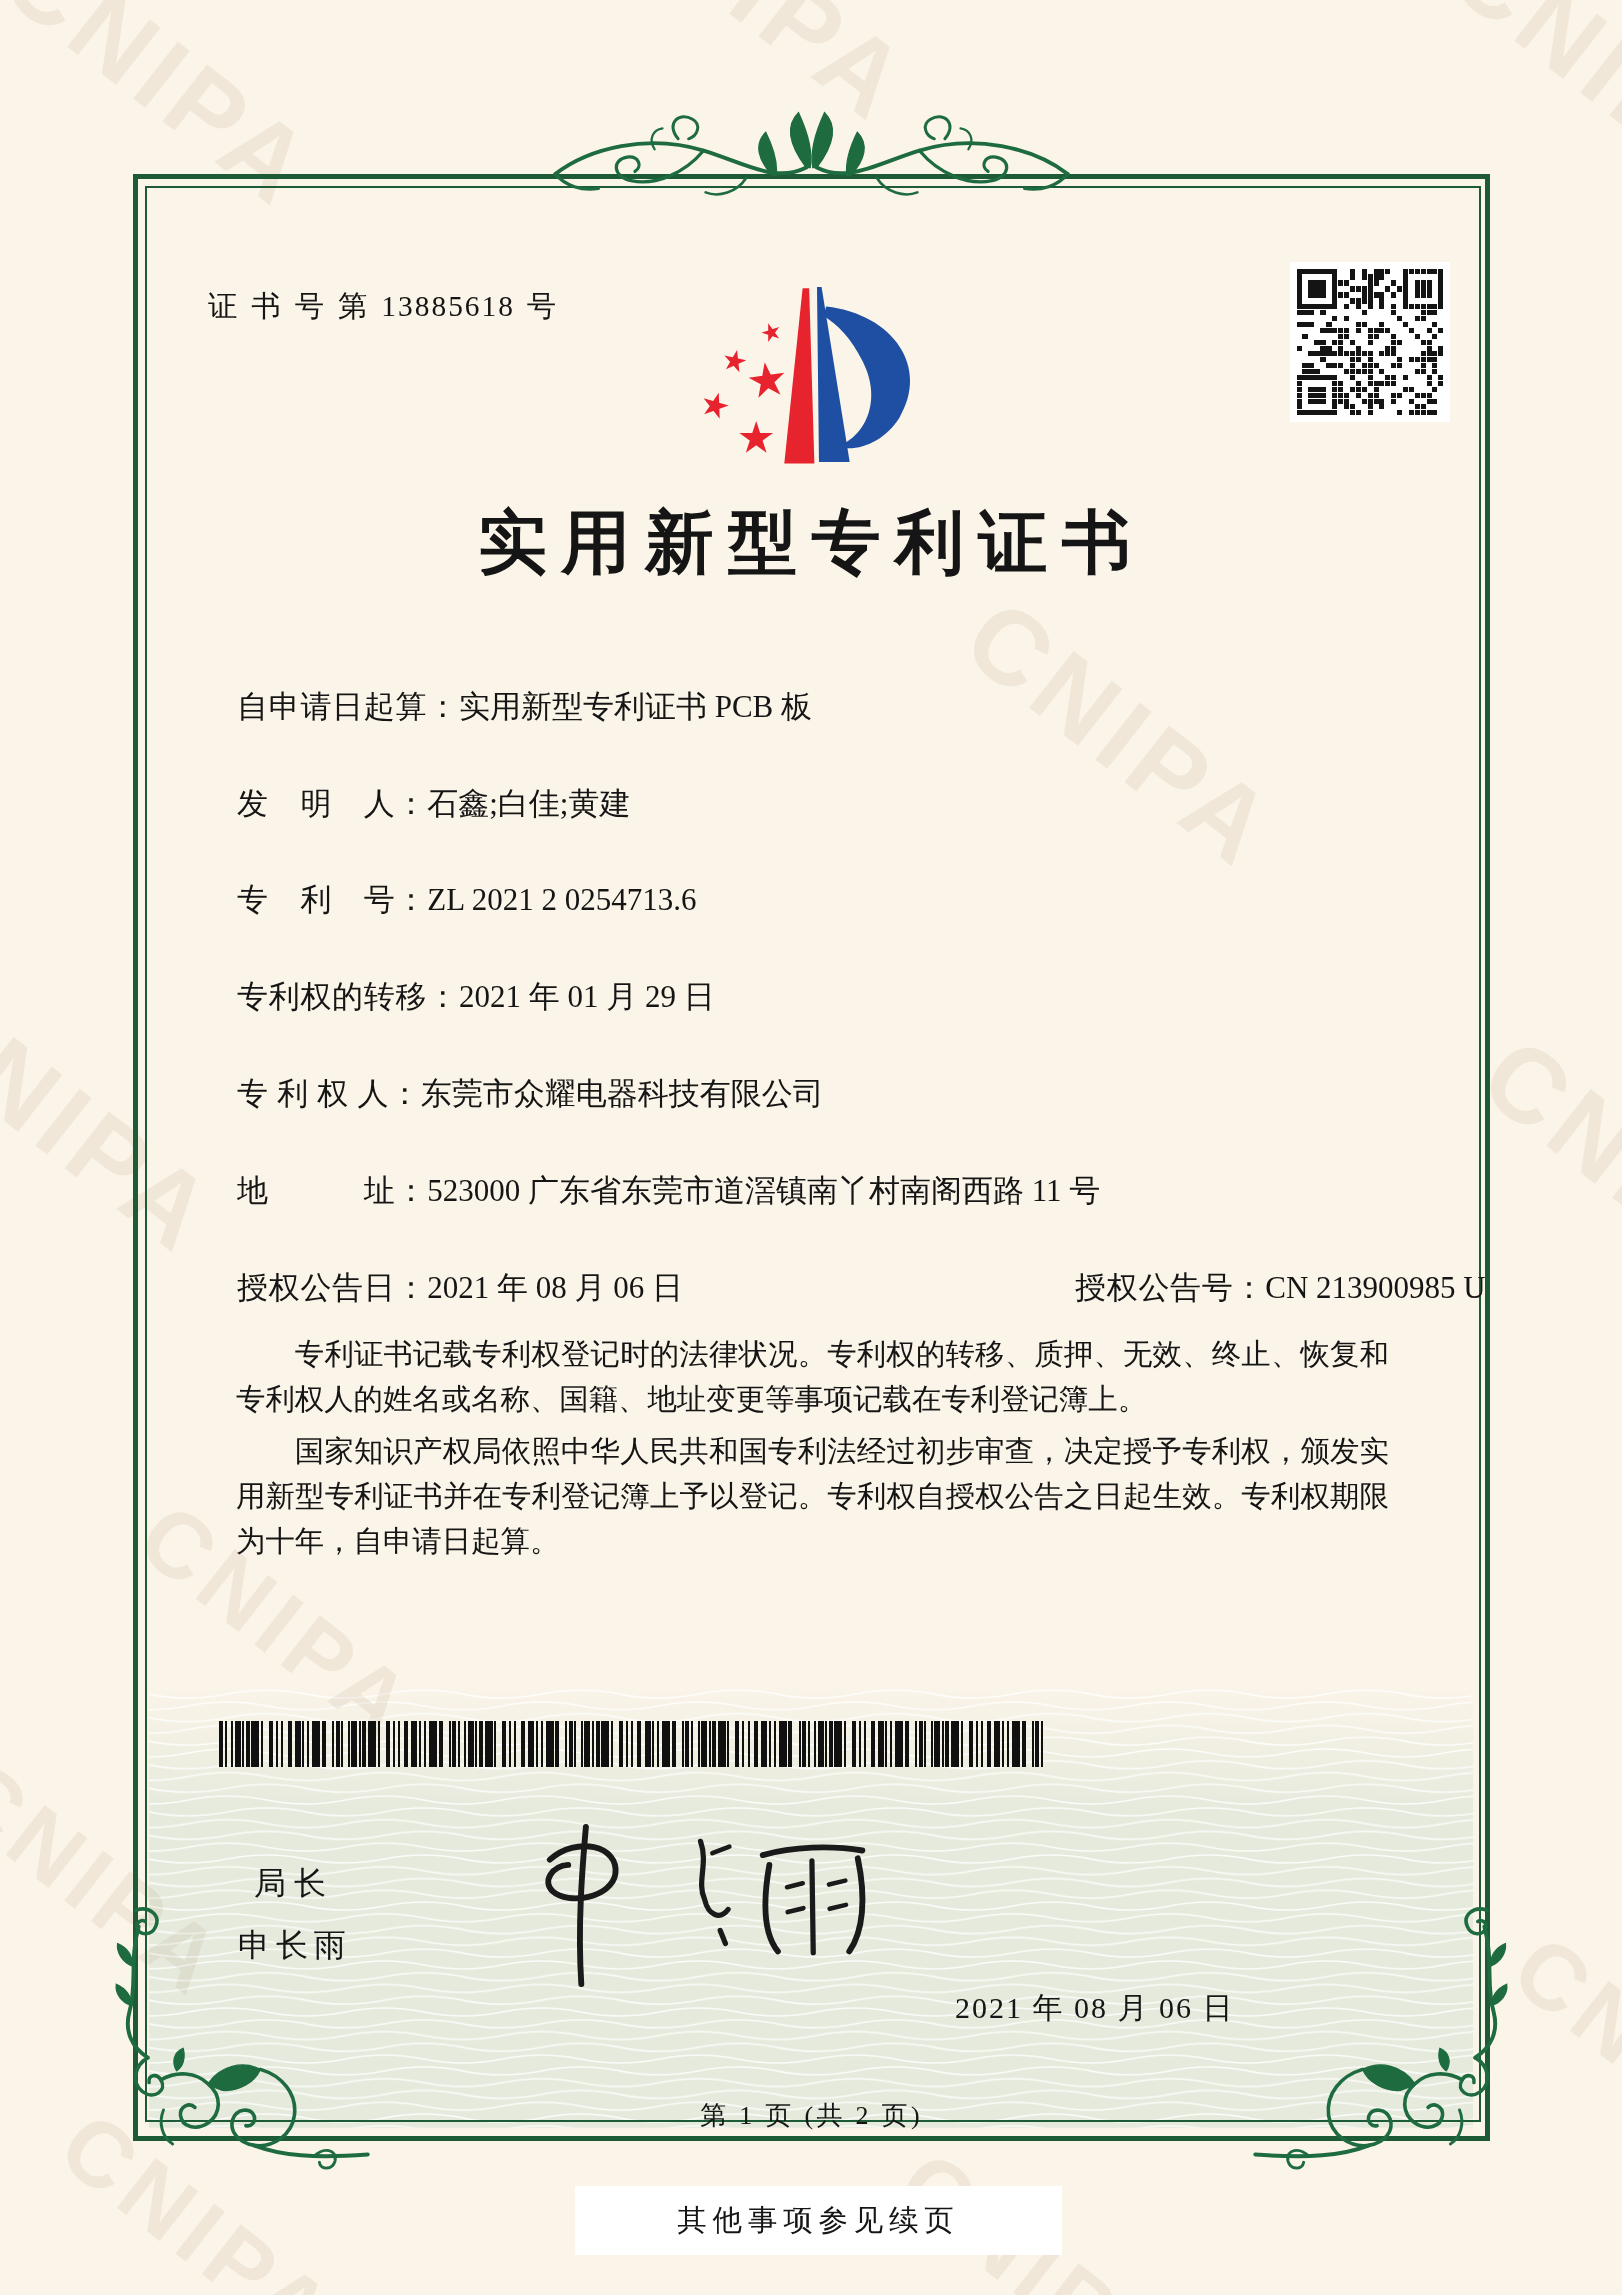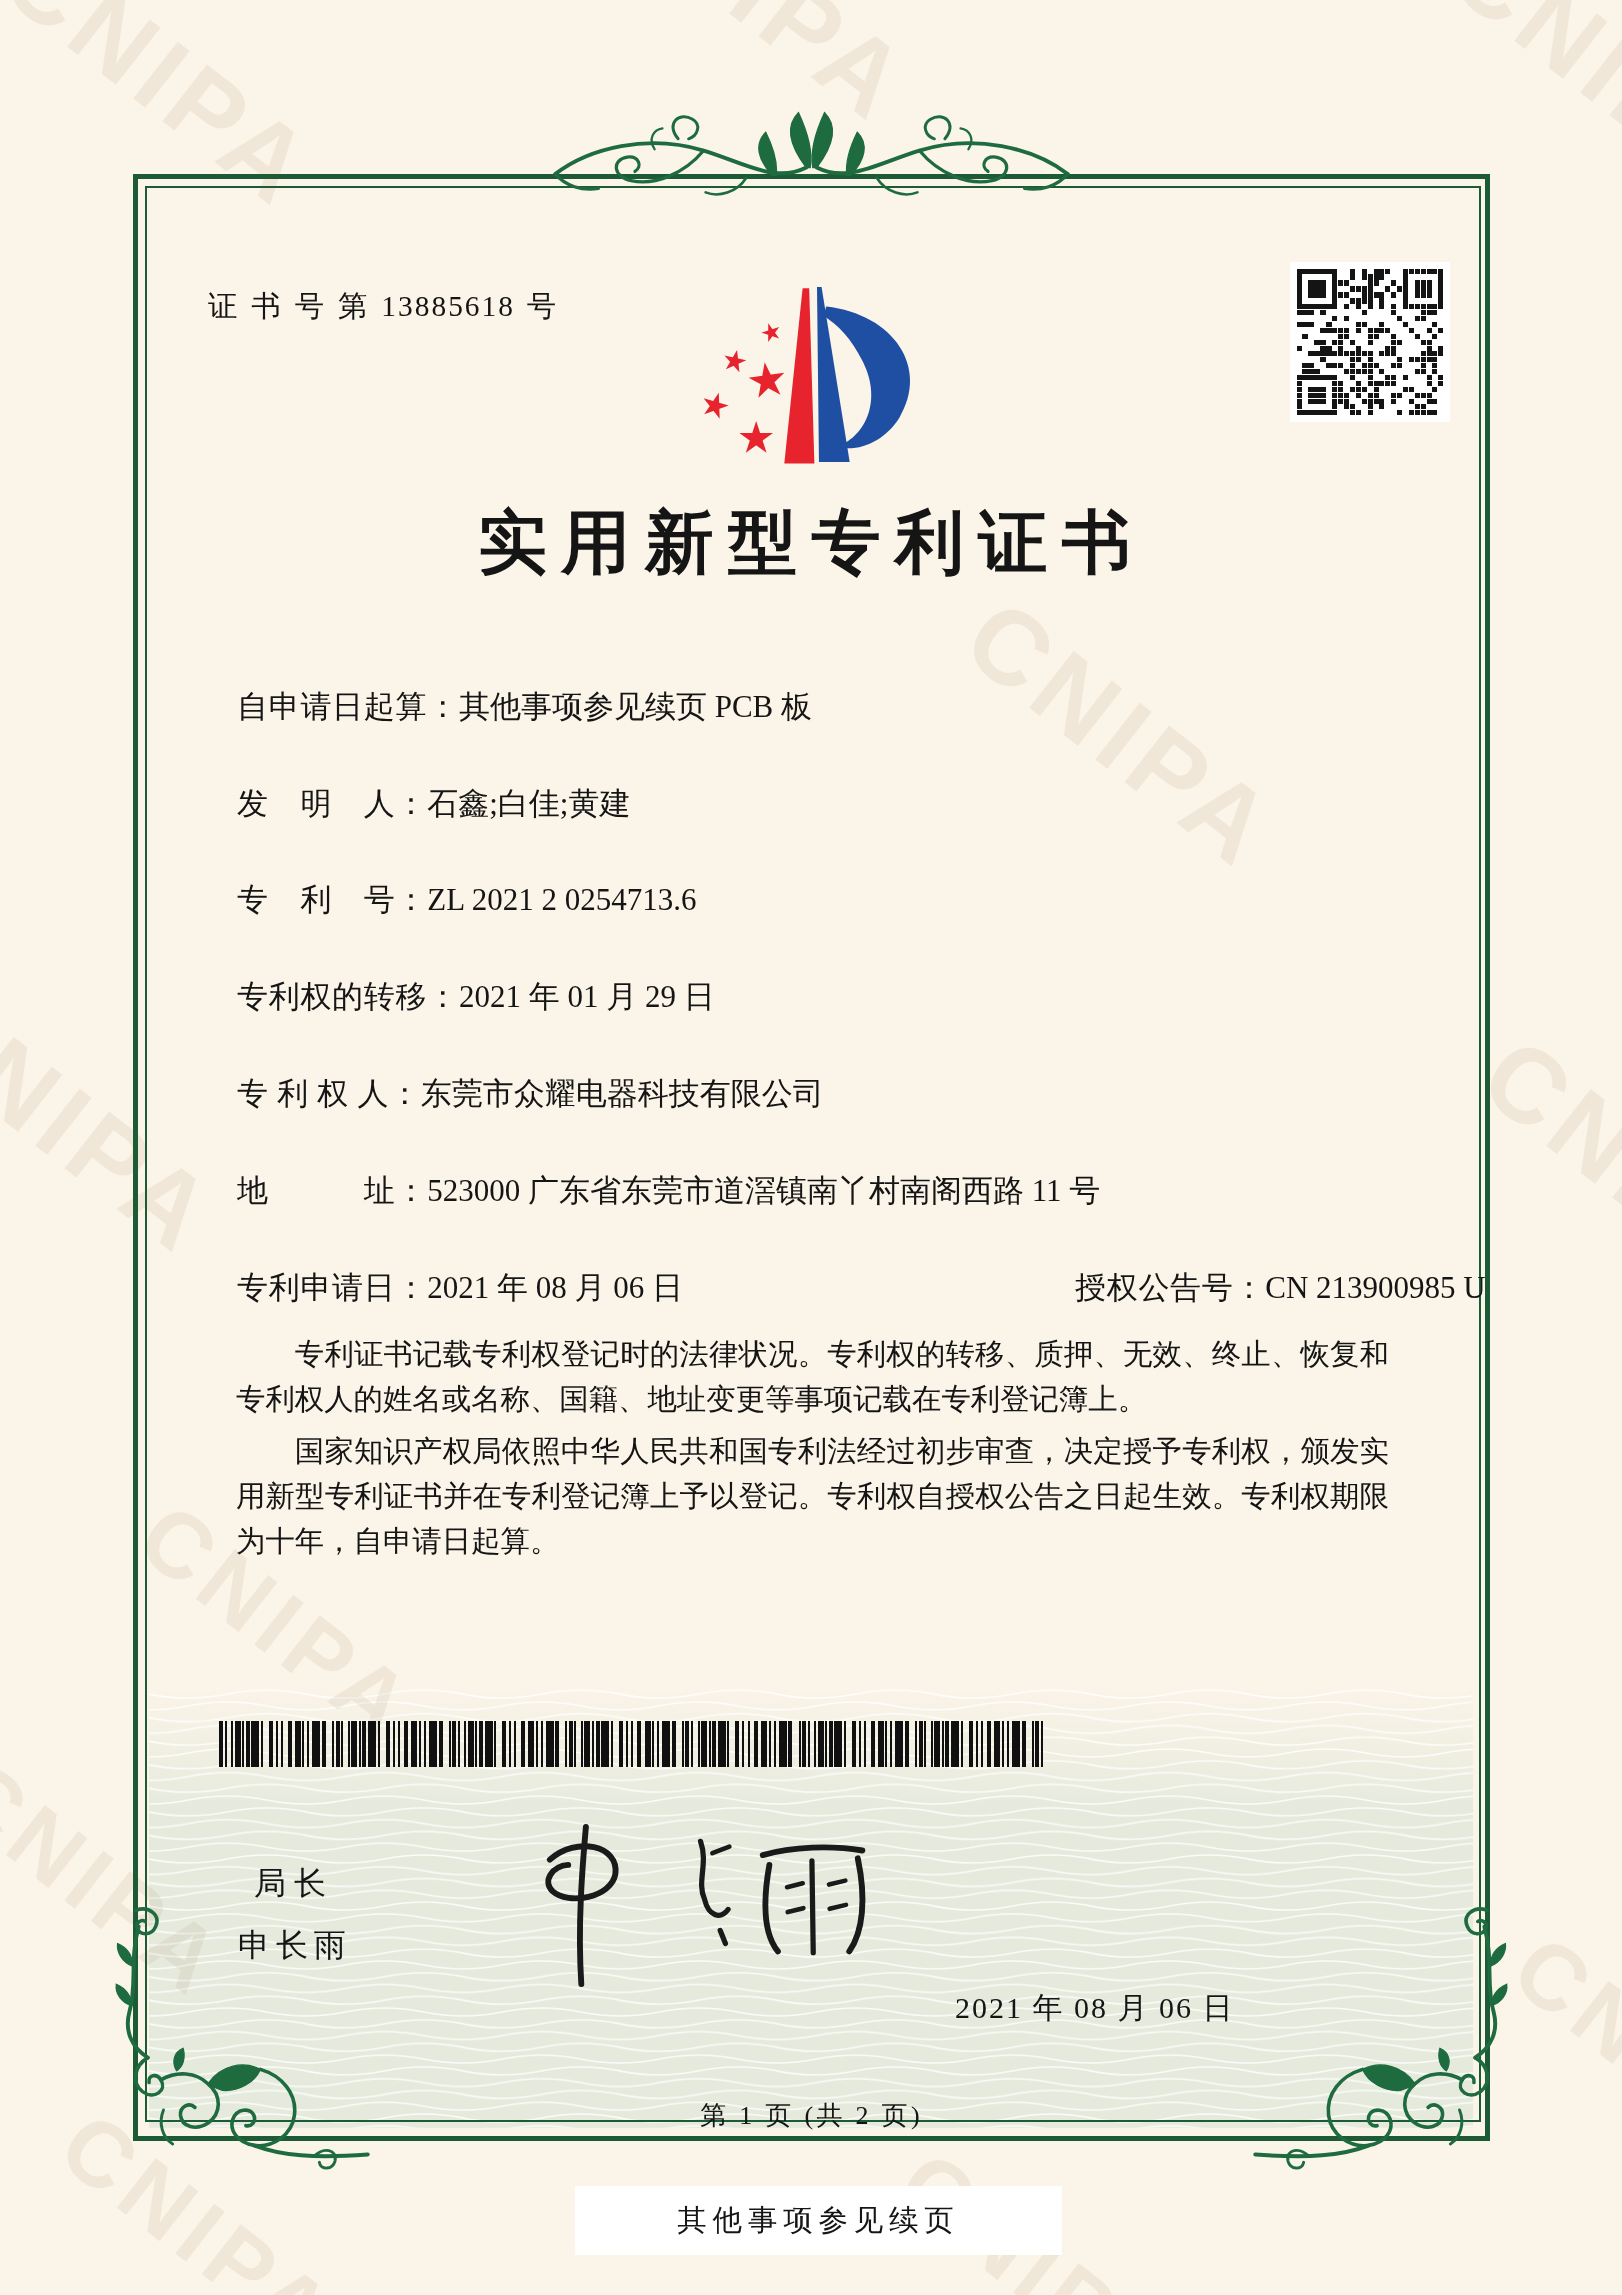--- a/index.html
+++ b/index.html
@@ -444,39 +444,39 @@
         <i style="left:118px;top:141px"></i>
         <i style="left:124px;top:141px"></i>
         <i style="left:130px;top:141px"></i>
         <i style="left:135px;top:141px"></i>
       </div>
   </div>
 
   <div class="title">实用新型专利证书</div>
 
   <div class="row" style="top:686px">
-    <span class="lab">自申请日起算：</span><span>其他事项参见续页 PCB 板</span>
+    <span class="lab">自申请日起算：</span><span>实用新型专利证书 PCB 板</span>
   </div>
   <div class="row" style="top:783px">
     <span class="lab">发　明　人：</span><span>石鑫;白佳;黄建</span>
   </div>
   <div class="row" style="top:879px">
     <span class="lab">专　利　号：</span><span>ZL 2021 2 0254713.6</span>
   </div>
   <div class="row" style="top:976px">
     <span class="lab">专利权的转移：</span><span>2021 年 01 月 29 日</span>
   </div>
   <div class="row" style="top:1073px">
     <span class="lab">专 利 权 人：</span><span>东莞市众耀电器科技有限公司</span>
   </div>
   <div class="row" style="top:1170px">
     <span class="lab">地　　　址：</span><span>523000 广东省东莞市道滘镇南丫村南阁西路 11 号</span>
   </div>
   <div class="row" style="top:1267px">
-    <span class="lab">专利申请日：</span><span>2021 年 08 月 06 日</span>
+    <span class="lab">授权公告日：</span><span>2021 年 08 月 06 日</span>
     <span class="grant-right">
       <span class="lab">授权公告号：</span><span>CN 213900985 U</span>
     </span>
   </div>
 
   <div class="paras">
     <p>专利证书记载专利权登记时的法律状况。专利权的转移、质押、无效、终止、恢复和专利权人的姓名或名称、国籍、地址变更等事项记载在专利登记簿上。</p>
     <p>国家知识产权局依照中华人民共和国专利法经过初步审查，决定授予专利权，颁发实用新型专利证书并在专利登记簿上予以登记。专利权自授权公告之日起生效。专利权期限为十年，自申请日起算。</p>
   </div>
 

